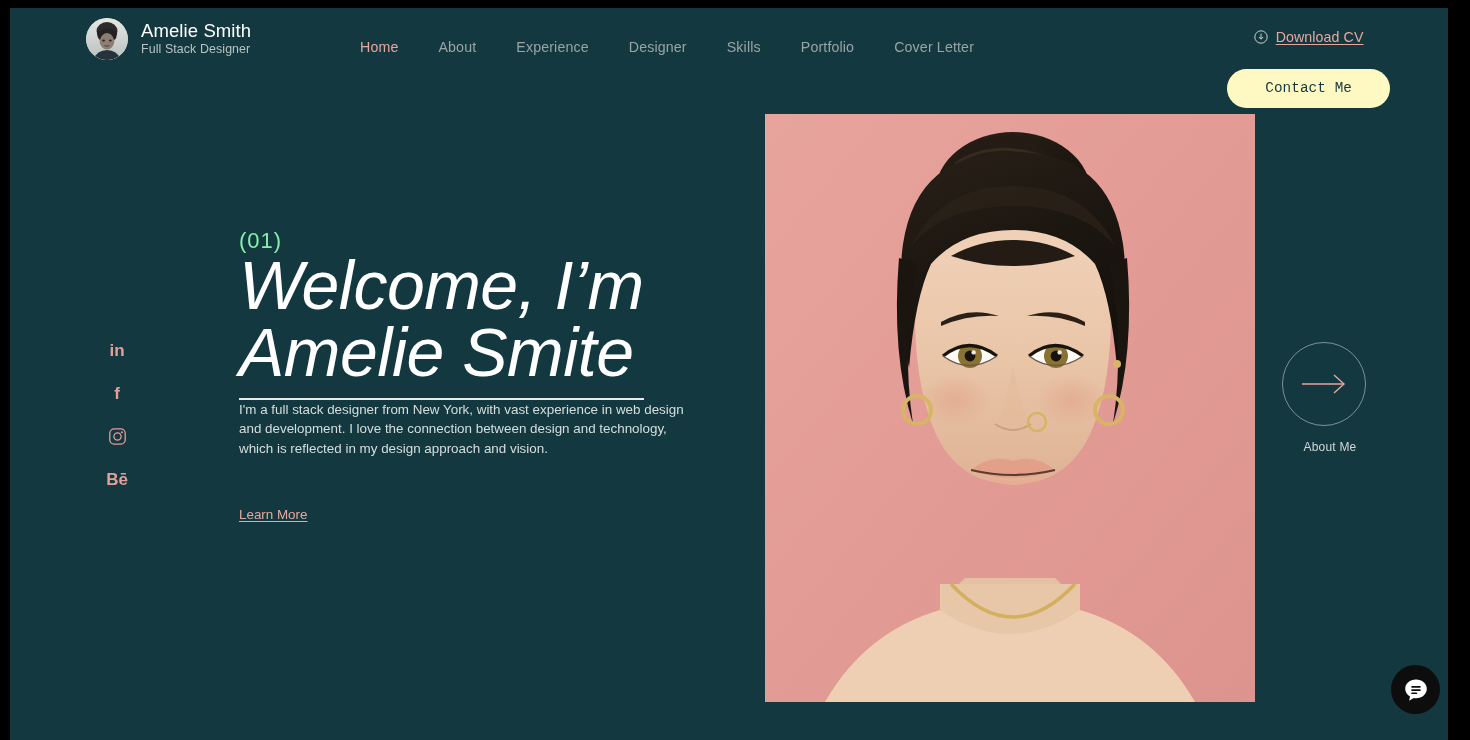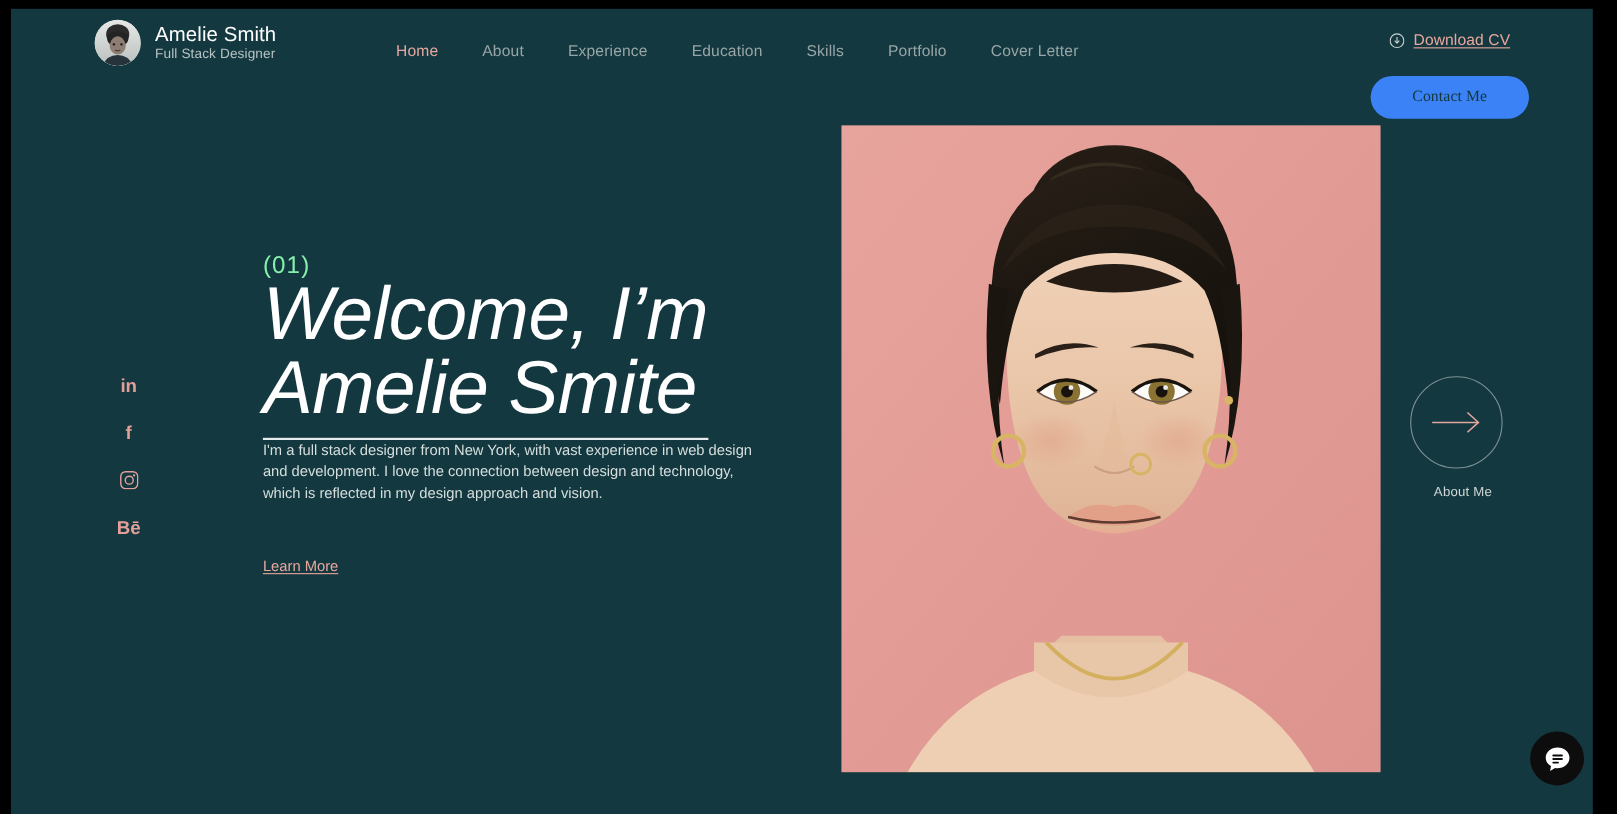--- a/index.html
+++ b/index.html
@@ -80,30 +80,30 @@
   }
   #dl-icon { width:14px; height:14px; display:block; flex:none; }
   #download-cv-label {
     font-size:14.2px; color:#e8a79e;
     text-decoration:underline;
     text-underline-offset:2px;
     letter-spacing:.1px;
   }
 
   #contact-btn {
-    background:#3b82f6;
+    background:#fef9c3;
     color:#13383f;
     font-size:14.3px;
     border:none;
     border-radius:24px;
     padding:0 38px;
     height:39px;
     line-height:39px;
     cursor:pointer;
-    font-family:Liberation Serif, serif;
+    font-family:Liberation Mono, monospace;
     letter-spacing:.1px;
   }
 
   
   #socials {
     position:absolute;
     left:95px; top:330px;
     display:flex; flex-direction:column;
     align-items:center; gap:19px;
   }
@@ -247,21 +247,21 @@
       <div class="brand-text">
         <span id="brand-name">Amelie Smith</span>
         <span id="brand-role">Full Stack Designer</span>
       </div>
     </div>
 
     <nav id="nav">
       <span class="nav-item active">Home</span>
       <span class="nav-item">About</span>
       <span class="nav-item">Experience</span>
-      <span class="nav-item">Education</span>
+      <span class="nav-item">Designer</span>
       <span class="nav-item">Skills</span>
       <span class="nav-item">Portfolio</span>
       <span class="nav-item">Cover Letter</span>
     </nav>
 
     <div id="header-right">
       <div id="download-cv">
         <span id="dl-icon">
           <svg width="14" height="14" viewBox="0 0 14 14" xmlns="http://www.w3.org/2000/svg">
             <circle cx="7" cy="7" r="6.2" fill="none" stroke="#c9d3d2" stroke-width="1"></circle>

